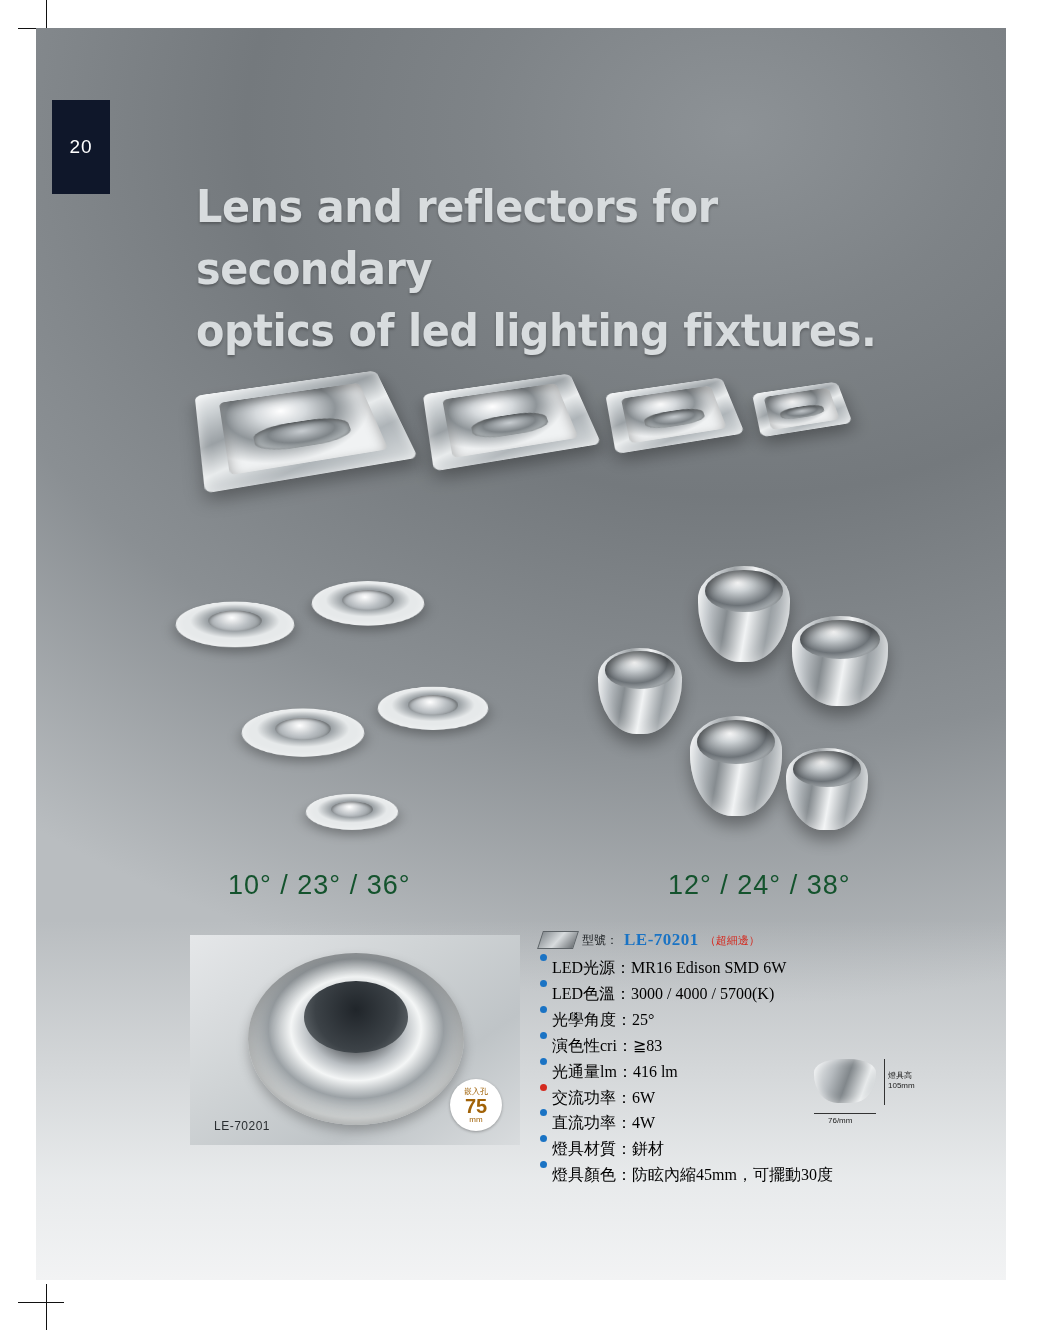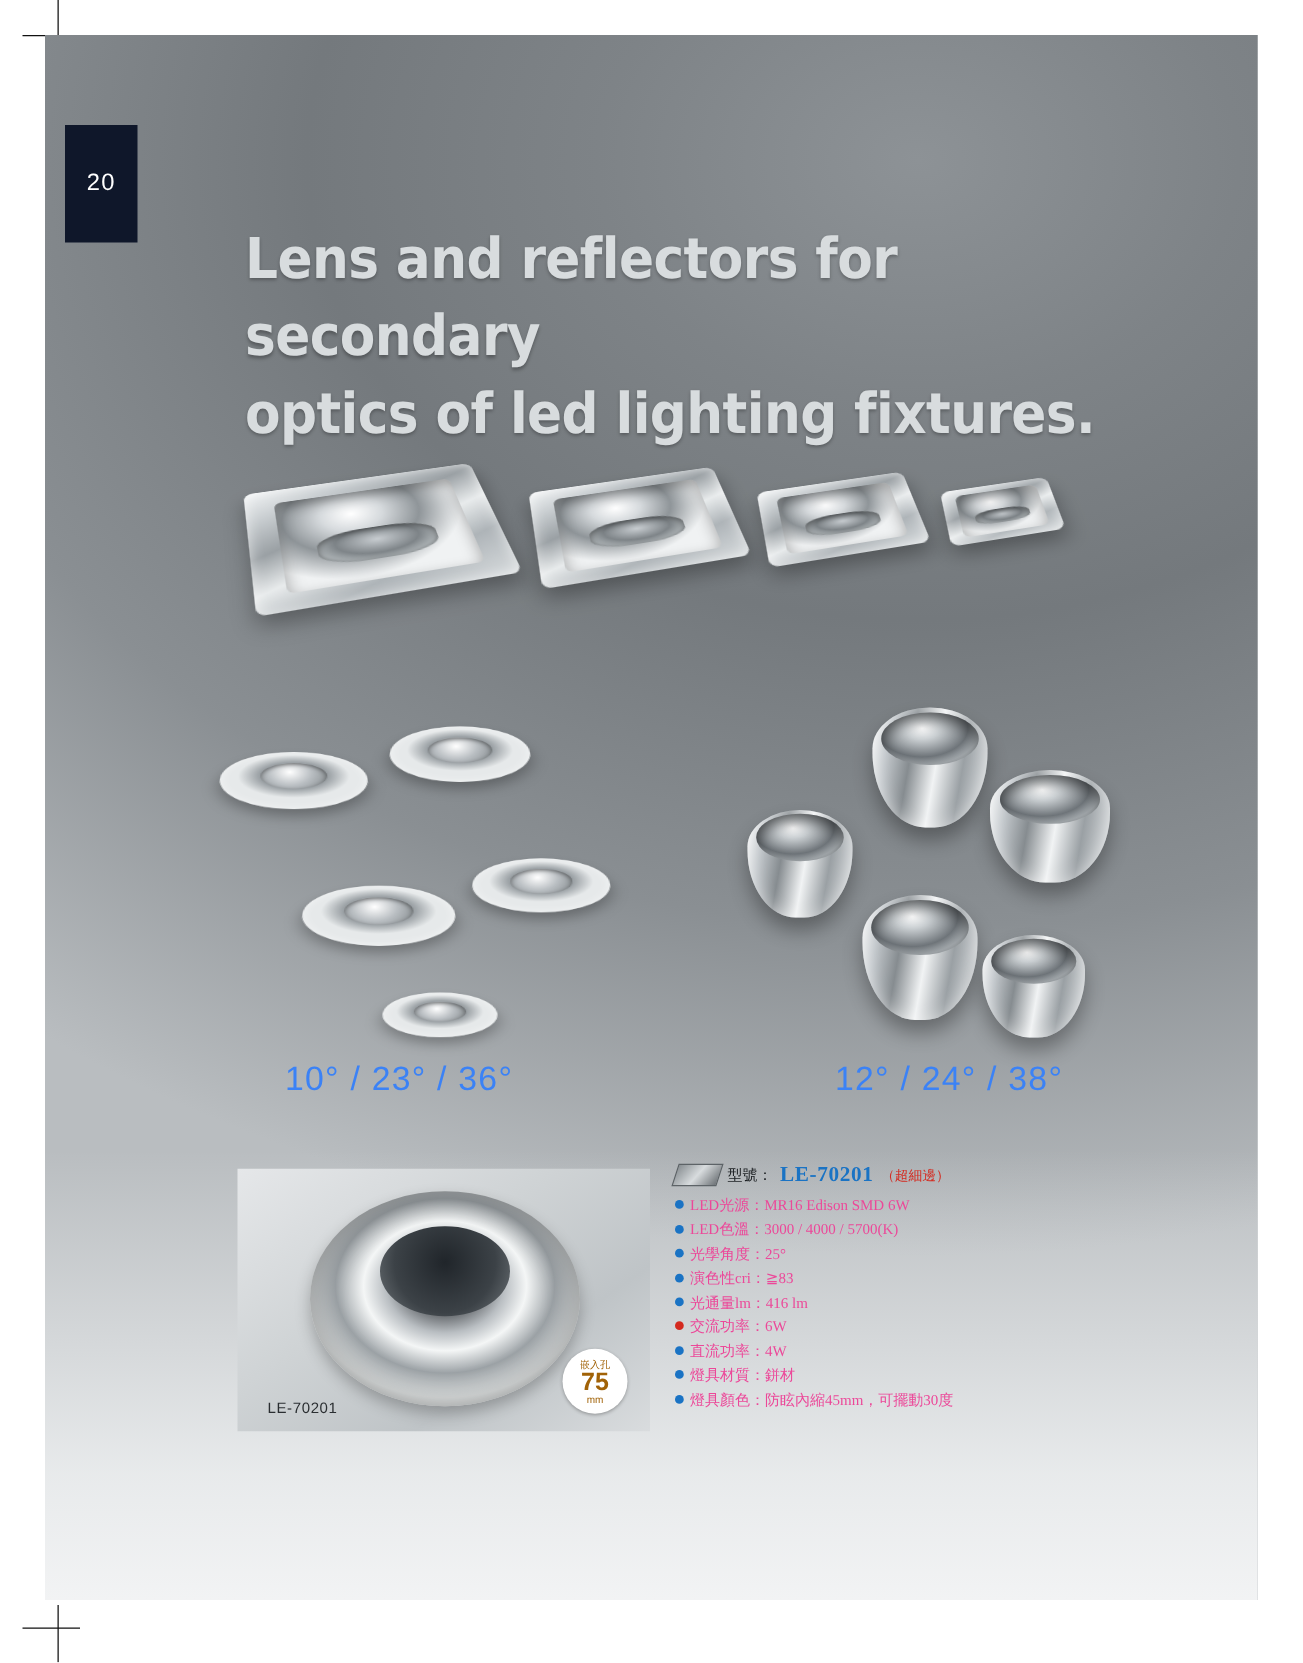--- a/index.html
+++ b/index.html
@@ -160,24 +160,25 @@
     width: 84%;
     height: 44%;
     border-radius: 50%;
     background: radial-gradient(60% 70% at 42% 30%, #ffffff 0%, #cbd0d3 30%, #6f757a 78%, #aab0b4 100%);
     box-shadow: inset 0 5px 12px rgba(0,0,0,0.5);
   }
 
   .beamlabel {
     position: absolute;
     z-index: 6;
-    color: #3b82f6;
+    color: #14532d;
     font-family: "Liberation Sans", sans-serif;
     font-size: 27px;
     letter-spacing: 1px;
+    margin-top: 22px;
   }
 
   
   .photobox {
     position: absolute;
     left: 190px;
     top: 935px;
     width: 330px;
     height: 210px;
     background: linear-gradient(145deg, #e5e7e9 0%, #cfd3d5 40%, #bfc4c7 70%, #d9dcde 100%);
@@ -264,23 +265,23 @@
     font-weight: bold;
     color: #1a73c4;
     letter-spacing: 0.5px;
   }
   .spec-model-note {
     font-size: 11px;
     color: #d42a1f;
   }
   .spec-row {
     display: flex;
-    align-items: center;
-    font-size: 12px;
-    color: #ec4899;
+    align-items: flex-start;
+    font-size: 16px;
+    color: #000000;
     line-height: 1.62;
   }
   .bullet {
     width: 7px;
     height: 7px;
     border-radius: 50%;
     background: #1a73c4;
     margin-right: 5px;
     flex: 0 0 auto;
     position: relative;
@@ -459,14 +460,24 @@
       <span>燈具材質：</span>
       <span>鉼材</span>
     </div>
     <div class="spec-row">
       <span class="bullet"></span>
       <span>燈具顏色：</span>
       <span>防眩內縮45mm，可擺動30度</span>
     </div>
   </div>
 
+  <div class="dimbox">
+    <div class="fixture"></div>
+    <div class="vline"></div>
+    <div class="vlabel">
+      <div>燈具高</div>
+      <div>105mm</div>
+    </div>
+    <div class="hline"></div>
+    <div class="hlabel">76/mm</div>
+  </div>
 
 </div>
 
 </body></html>

